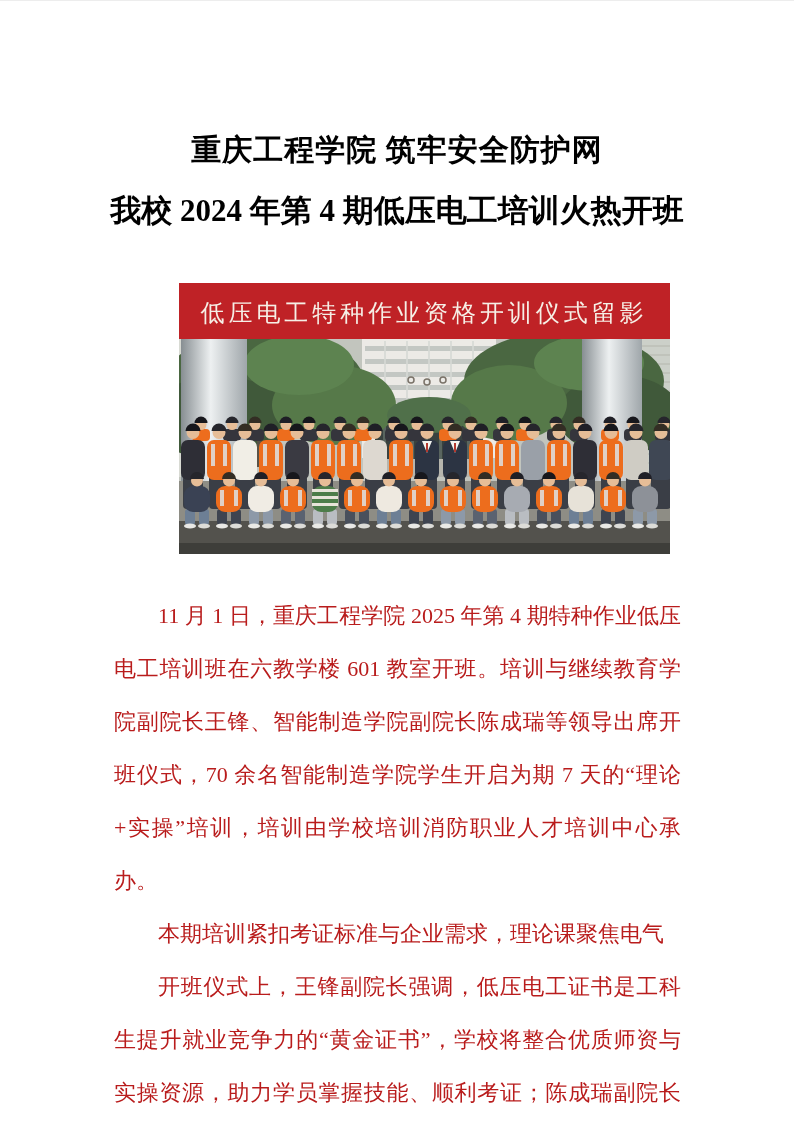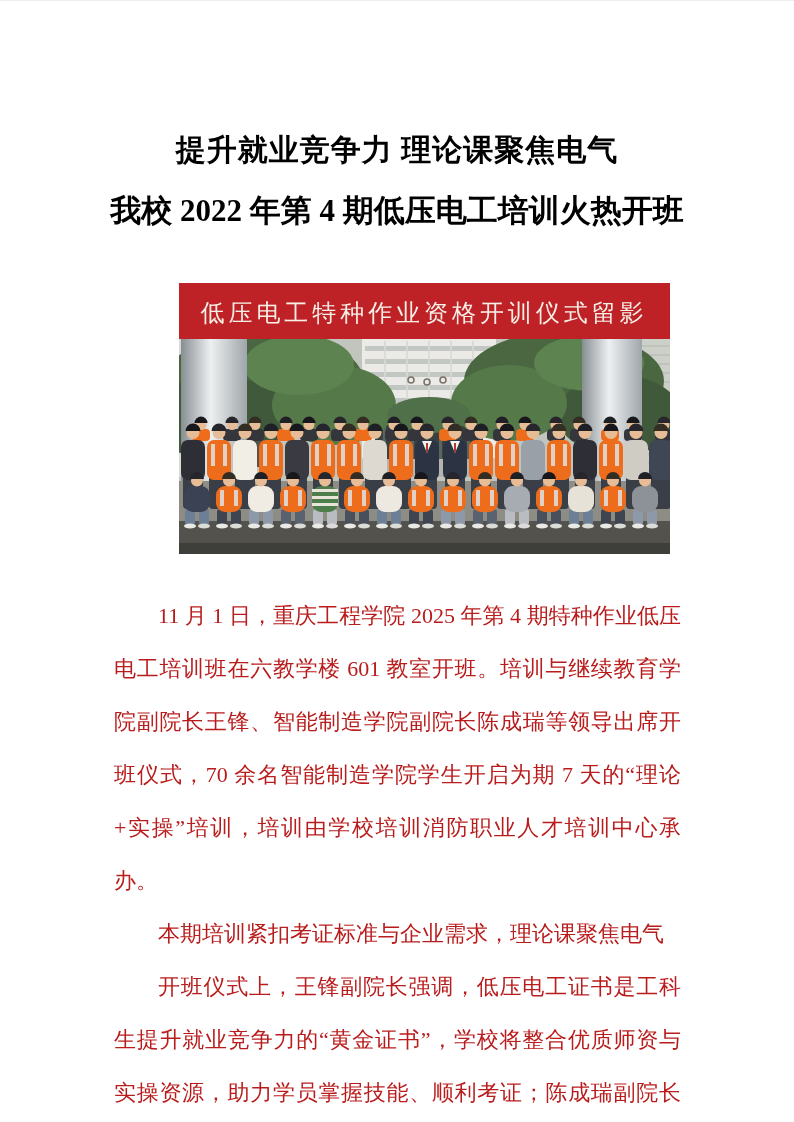--- a/index.html
+++ b/index.html
@@ -23,22 +23,22 @@
     font-size:22px;line-height:53px;text-align:justify;text-justify:inter-ideograph;
     color:#b91c1c;
   }
   .article-body p{margin:0;text-indent:2em;}
 </style>
 </head>
 <body>
 
 <div class="page">
 
-  <h1 class="title t1">提升就业竞争力 理论课聚焦电气</h1>
-  <h1 class="title t2">我校 2022 年第 4 期低压电工培训火热开班</h1>
+  <h1 class="title t1">重庆工程学院 筑牢安全防护网</h1>
+  <h1 class="title t2">我校 2024 年第 4 期低压电工培训火热开班</h1>
 
   <figure class="photo">
     <svg id="photo-svg" viewBox="0 0 491 271" width="491" height="271" xmlns="http://www.w3.org/2000/svg">
       <defs>
         <linearGradient id="pilg" x1="0" y1="0" x2="1" y2="0">
           <stop offset="0" stop-color="#878e92"></stop>
           <stop offset="0.45" stop-color="#edf0f1"></stop>
           <stop offset="1" stop-color="#9fa6aa"></stop>
         </linearGradient>
       </defs>

